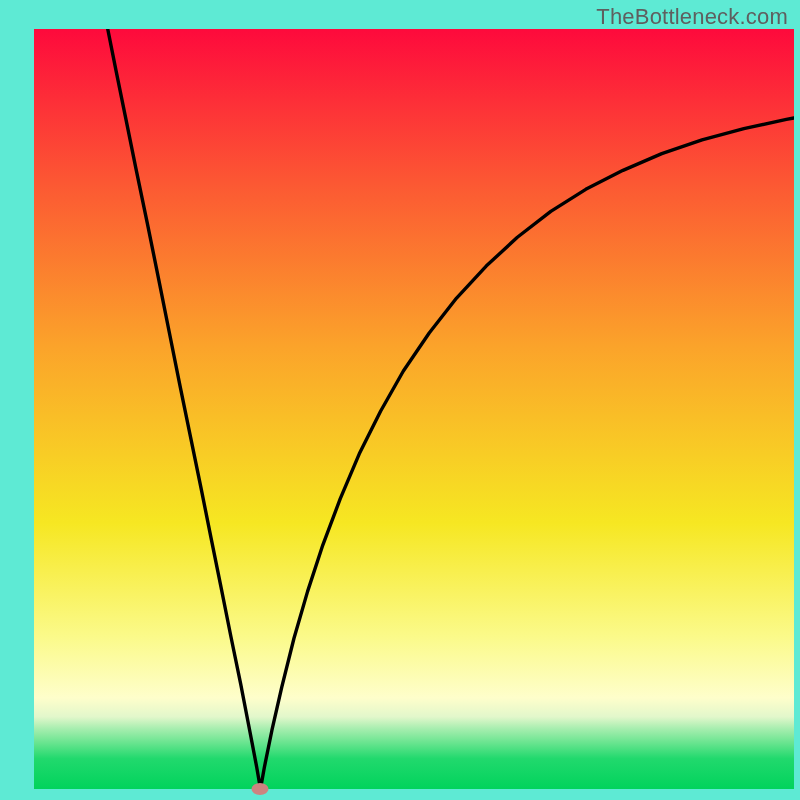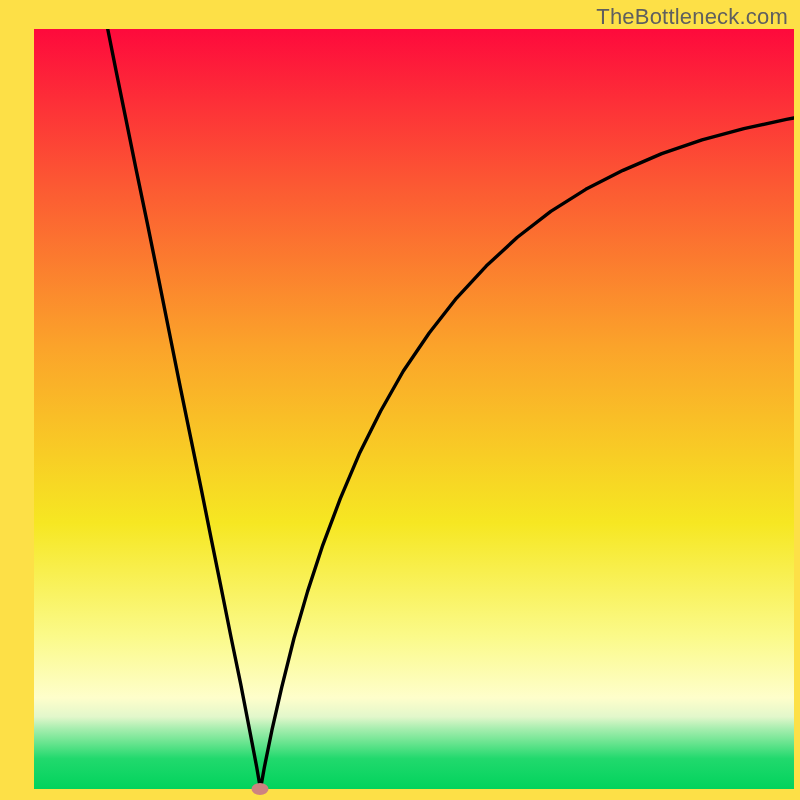--- a/index.html
+++ b/index.html
@@ -8,21 +8,21 @@
     width: 800px;
     height: 800px;
     background: #000;
     font-family: Arial, Helvetica, sans-serif;
     overflow: hidden;
   }
   .frame {
     position: relative;
     width: 800px;
     height: 800px;
-    background: #fde047;
+    background: #5eead4;
   }
   .watermark {
     position: absolute;
     top: 4px;
     right: 12px;
     color: #5f5f5f;
     font-size: 22px;
     font-weight: 500;
     letter-spacing: 0.2px;
     z-index: 30;

